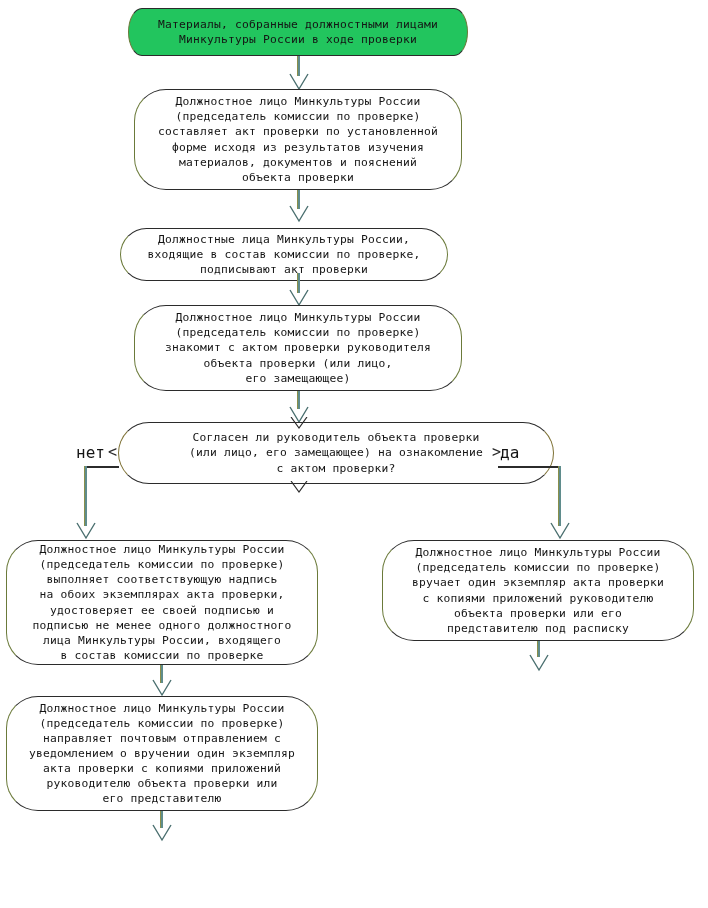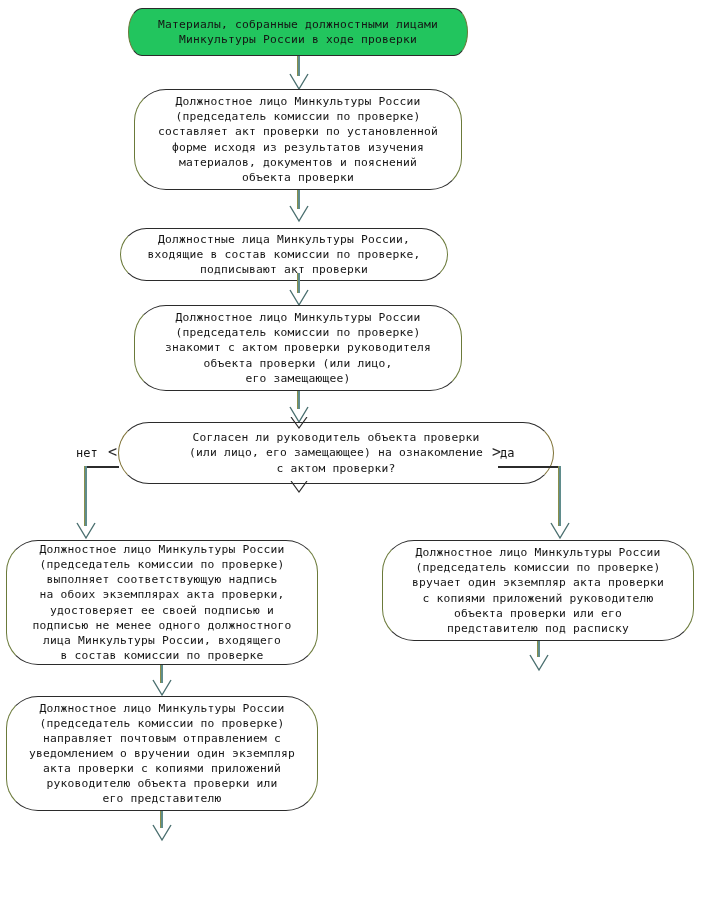--- a/index.html
+++ b/index.html
@@ -80,21 +80,21 @@
   
   .chev{
     position:absolute;
     font-size:15px;
     line-height:15px;
     color:#2b2b2b;
     font-family:"DejaVu Sans Mono","Liberation Mono",monospace;
   }
   .branch-label{
     position:absolute;
-    font-size:12px;
+    font-size:16px;
     line-height:14px;
     color:#141414;
   }
   .vnotch{position:absolute;width:20px;height:12px;}
 </style>
 </head>
 <body>
 
 <div id="canvas">
 

